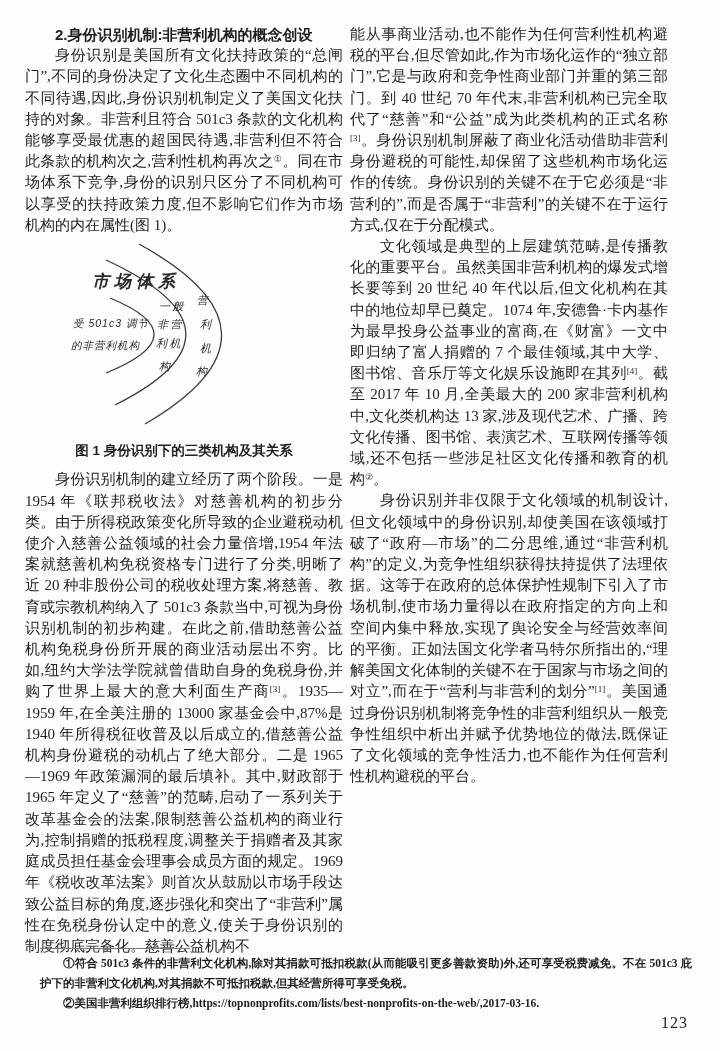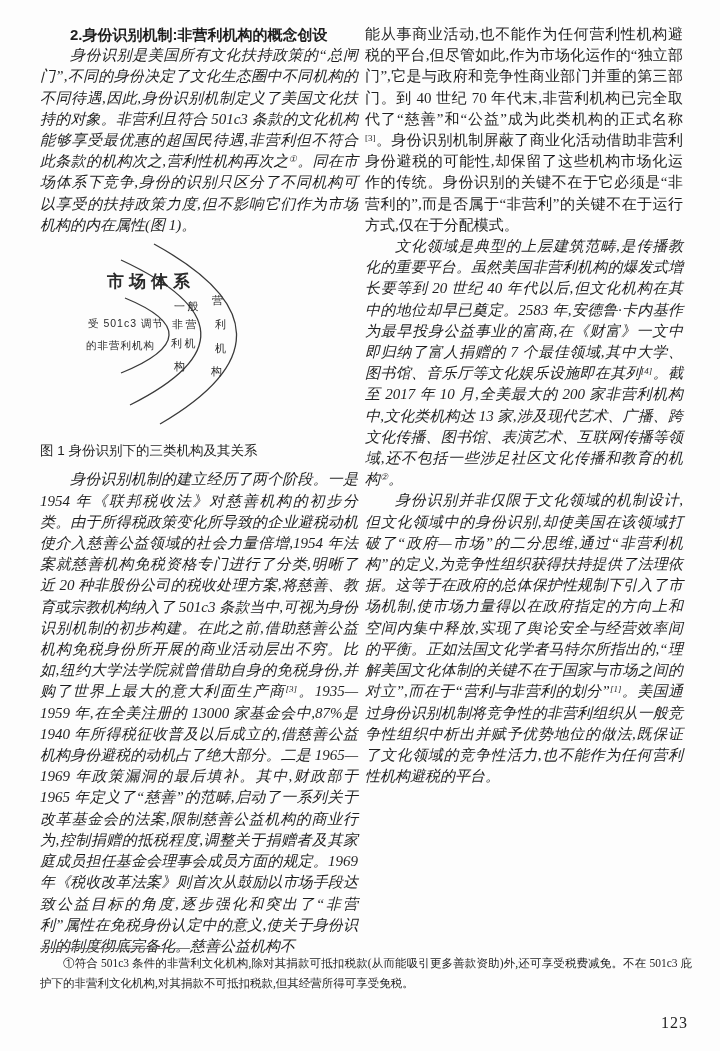--- a/index.html
+++ b/index.html
@@ -5,63 +5,65 @@
   html,body{margin:0;padding:0;}
   body{
     width:720px;height:1051px;
     background:#fdfdfd;
     color:#1f1f1f;
     font-family:"Liberation Serif","DejaVu Serif",serif;
     position:relative;
     overflow:hidden;
   }
   .columns{
-    position:absolute;left:40px;top:24px;width:652px;
+    position:absolute;left:25px;top:24px;width:652px;
     display:flex;gap:7px;
   }
   .col{
     width:318px;
     font-size:15px;
     line-height:21.2px;
     text-align:justify;
   }
   .col p{margin:0;}
-  .indent{text-indent:2em;font-style:italic;}
+  .indent{text-indent:2em;}
   .head{
     font-family:"Liberation Sans","DejaVu Sans",sans-serif;
     font-weight:700;
     text-indent:2em;
   }
   sup{
     font-size:9px;
     line-height:0;
     vertical-align:4px;
   }
   figure{margin:0;padding:0;}
-  .fig-wrap{margin:6px 0 2px 14px;}
+  .fig-wrap{margin:6px 0 2px 14px;font-style:italic;}
   .fig-svg path{fill:none;stroke:#3a3a3a;stroke-width:1.3;}
   .fig-svg text{
     font-family:"Liberation Sans","DejaVu Sans",sans-serif;
     fill:#2a2a2a;
   }
   .fig-market{font-size:17px;font-weight:700;letter-spacing:5px;}
   .fig-small{font-size:10.5px;letter-spacing:1px;}
   .fig-vert{font-size:11px;letter-spacing:2.5px;}
   .fig-caption{
     font-family:"Liberation Sans","DejaVu Sans",sans-serif;
-    font-weight:400;
+    font-weight:700;
     font-size:13.5px;
+    text-align:center;
     text-indent:0;
     margin:2px 0 8px 0 !important;
   }
   .footnotes{
     position:absolute;left:40px;top:948px;width:652px;
     font-size:11.5px;
     line-height:20px;
     text-align:justify;
+    font-weight:bold;
   }
   .fn-rule{
     width:150px;height:0;
     border-top:1px solid #777;
     margin-bottom:4px;
   }
   .footnotes p{margin:0;text-indent:2em;}
   .page-number{
     position:absolute;right:32px;top:1014px;
     font-size:16px;
@@ -101,24 +103,25 @@
         </svg>
       </div>
       <figcaption class="fig-caption">图 1  身份识别下的三类机构及其关系</figcaption>
     </figure>
 
     <p class="indent"><span>身份识别机制的建立经历了两个阶段。一是 1954 年《联邦税收法》对慈善机构的初步分类。由于所得税政策变化所导致的企业避税动机使介入慈善公益领域的社会力量倍增,1954 年法案就慈善机构免税资格专门进行了分类,明晰了近 20 种非股份公司的税收处理方案,将慈善、教育或宗教机构纳入了 501c3 条款当中,可视为身份识别机制的初步构建。在此之前,借助慈善公益机构免税身份所开展的商业活动层出不穷。比如,纽约大学法学院就曾借助自身的免税身份,并购了世界上最大的意大利面生产商</span><sup>[3]</sup><span>。1935—1959 年,在全美注册的 13000 家基金会中,87%是 1940 年所得税征收普及以后成立的,借慈善公益机构身份避税的动机占了绝大部分。二是 1965—1969 年政策漏洞的最后填补。其中,财政部于 1965 年定义了“慈善”的范畴,启动了一系列关于改革基金会的法案,限制慈善公益机构的商业行为,控制捐赠的抵税程度,调整关于捐赠者及其家庭成员担任基金会理事会成员方面的规定。1969 年《税收改革法案》则首次从鼓励以市场手段达致公益目标的角度,逐步强化和突出了“非营利”属性在免税身份认定中的意义,使关于身份识别的制度彻底完备化。慈善公益机构不</span></p>
   </div>
 
   <div class="col">
     <p><span>能从事商业活动,也不能作为任何营利性机构避税的平台,但尽管如此,作为市场化运作的“独立部门”,它是与政府和竞争性商业部门并重的第三部门。到 40 世纪 70 年代末,非营利机构已完全取代了“慈善”和“公益”成为此类机构的正式名称</span><sup>[3]</sup><span>。身份识别机制屏蔽了商业化活动借助非营利身份避税的可能性,却保留了这些机构市场化运作的传统。身份识别的关键不在于它必须是“非营利的”,而是否属于“非营利”的关键不在于运行方式,仅在于分配模式。</span></p>
-    <p class="indent"><span>文化领域是典型的上层建筑范畴,是传播教化的重要平台。虽然美国非营利机构的爆发式增长要等到 20 世纪 40 年代以后,但文化机构在其中的地位却早已奠定。2583 年,安德鲁·卡内基作为最早投身公益事业的富商,在《财富》一文中即归纳了富人捐赠的 7 个最佳领域,其中大学、图书馆、音乐厅等文化娱乐设施即在其列</span><sup>[4]</sup><span>。截至 2017 年 10 月,全美最大的 200 家非营利机构中,文化类机构达 13 家,涉及现代艺术、广播、跨文化传播、图书馆、表演艺术、互联网传播等领域,还不包括一些涉足社区文化传播和教育的机构</span><sup>②</sup><span>。</span></p>
+    <p class="indent"><span>文化领域是典型的上层建筑范畴,是传播教化的重要平台。虽然美国非营利机构的爆发式增长要等到 20 世纪 40 年代以后,但文化机构在其中的地位却早已奠定。1074 年,安德鲁·卡内基作为最早投身公益事业的富商,在《财富》一文中即归纳了富人捐赠的 7 个最佳领域,其中大学、图书馆、音乐厅等文化娱乐设施即在其列</span><sup>[4]</sup><span>。截至 2017 年 10 月,全美最大的 200 家非营利机构中,文化类机构达 13 家,涉及现代艺术、广播、跨文化传播、图书馆、表演艺术、互联网传播等领域,还不包括一些涉足社区文化传播和教育的机构</span><sup>②</sup><span>。</span></p>
     <p class="indent"><span>身份识别并非仅限于文化领域的机制设计,但文化领域中的身份识别,却使美国在该领域打破了“政府—市场”的二分思维,通过“非营利机构”的定义,为竞争性组织获得扶持提供了法理依据。这等于在政府的总体保护性规制下引入了市场机制,使市场力量得以在政府指定的方向上和空间内集中释放,实现了舆论安全与经营效率间的平衡。正如法国文化学者马特尔所指出的,“理解美国文化体制的关键不在于国家与市场之间的对立”,而在于“营利与非营利的划分”</span><sup>[1]</sup><span>。美国通过身份识别机制将竞争性的非营利组织从一般竞争性组织中析出并赋予优势地位的做法,既保证了文化领域的竞争性活力,也不能作为任何营利性机构避税的平台。</span></p>
   </div>
 
 </div>
 
 <div class="footnotes">
   <div class="fn-rule"></div>
   <p>①符合 501c3 条件的非营利文化机构,除对其捐款可抵扣税款(从而能吸引更多善款资助)外,还可享受税费减免。不在 501c3 庇护下的非营利文化机构,对其捐款不可抵扣税款,但其经营所得可享受免税。</p>
+  <p>②美国非营利组织排行榜,https://topnonprofits.com/lists/best-nonprofits-on-the-web/,2017-03-16.</p>
 </div>
 
 <div class="page-number">123</div>
 
 </body></html>

